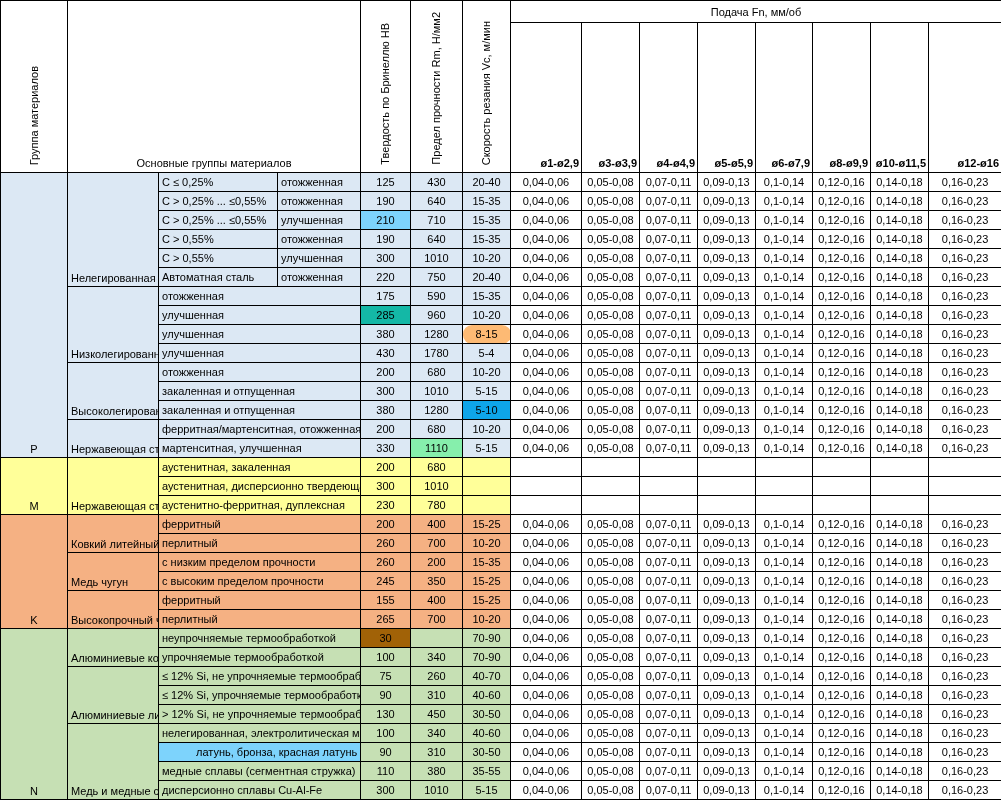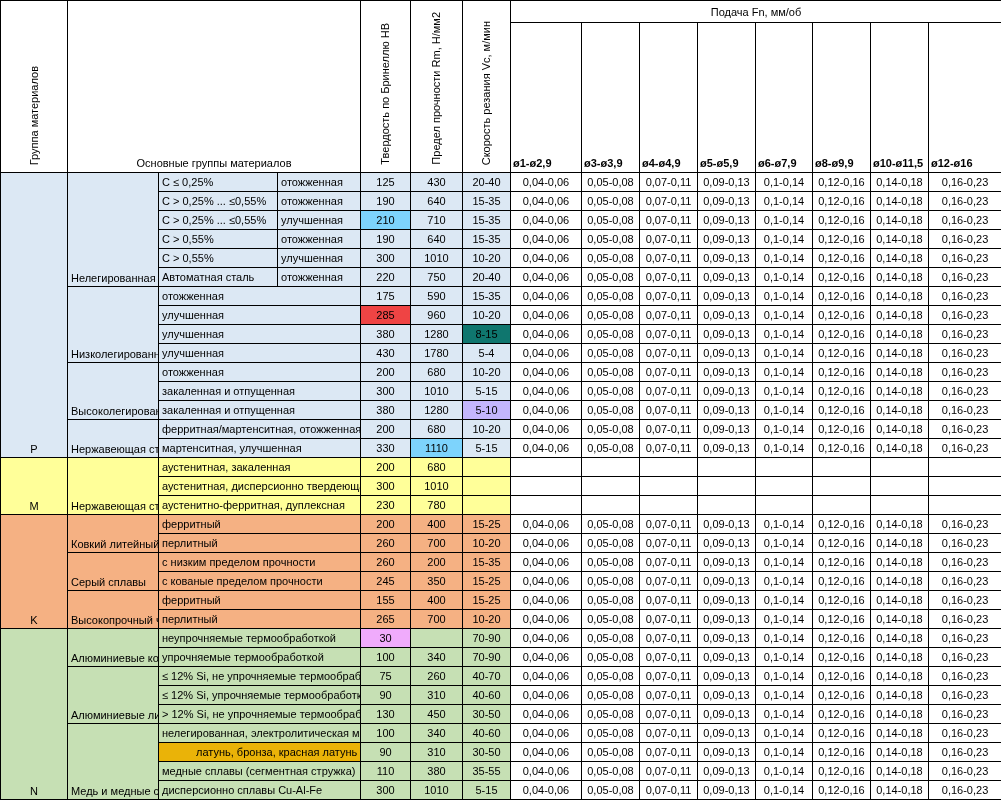--- a/index.html
+++ b/index.html
@@ -31,21 +31,21 @@
   .vtext {
     display: inline-block;
     writing-mode: vertical-rl;
     transform: rotate(180deg);
     white-space: nowrap;
     font-size: 11px;
     line-height: 13px;
   }
   th.mainhead { vertical-align: bottom; text-align: center; padding-bottom: 3px; }
   th.feedhead { text-align: center; vertical-align: middle; }
-  th.dia { vertical-align: bottom; text-align: left; font-weight: bold; padding-bottom: 3px; }
+  th.dia { vertical-align: bottom; text-align: right; font-weight: bold; padding-bottom: 3px; }
   tbody td { height: 18px; }
   td.letter { text-align: center; vertical-align: bottom; padding-bottom: 2px; }
   td.gname  { text-align: left; vertical-align: bottom; padding: 0 3px 2px 3px; }
   td.desc   { text-align: left; padding: 0 3px; }
   td.num    { text-align: center; }
   td.feed   { text-align: center; background: #fff !important; }
 </style>
 </head>
 <body>
 
@@ -198,37 +198,37 @@
         <td class="feed">0,05-0,08</td>
         <td class="feed">0,07-0,11</td>
         <td class="feed">0,09-0,13</td>
         <td class="feed">0,1-0,14</td>
         <td class="feed">0,12-0,16</td>
         <td class="feed">0,14-0,18</td>
         <td class="feed">0,16-0,23</td>
       </tr>
       <tr>
         <td class="desc" colspan="2" style="background: rgb(220, 232, 244);">улучшенная</td>
-        <td class="num" style="background: #ef4444;">285</td>
+        <td class="num" style="background: #14b8a6;">285</td>
         <td class="num" style="background: rgb(220, 232, 244); text-align: center;">960</td>
         <td class="num" style="background: rgb(220, 232, 244);">10-20</td>
         <td class="feed">0,04-0,06</td>
         <td class="feed">0,05-0,08</td>
         <td class="feed">0,07-0,11</td>
         <td class="feed">0,09-0,13</td>
         <td class="feed">0,1-0,14</td>
         <td class="feed">0,12-0,16</td>
         <td class="feed">0,14-0,18</td>
         <td class="feed">0,16-0,23</td>
       </tr>
       <tr>
         <td class="desc" colspan="2" style="background: rgb(220, 232, 244);">улучшенная</td>
         <td class="num" style="background: rgb(220, 232, 244);">380</td>
         <td class="num" style="background: rgb(220, 232, 244);">1280</td>
-        <td class="num" style="background: #0f766e;">8-15</td>
+        <td class="num" style="background: #fdba74; border-radius: 9px;">8-15</td>
         <td class="feed">0,04-0,06</td>
         <td class="feed">0,05-0,08</td>
         <td class="feed">0,07-0,11</td>
         <td class="feed">0,09-0,13</td>
         <td class="feed">0,1-0,14</td>
         <td class="feed">0,12-0,16</td>
         <td class="feed">0,14-0,18</td>
         <td class="feed">0,16-0,23</td>
       </tr>
       <tr>
@@ -271,21 +271,21 @@
         <td class="feed">0,09-0,13</td>
         <td class="feed">0,1-0,14</td>
         <td class="feed">0,12-0,16</td>
         <td class="feed">0,14-0,18</td>
         <td class="feed">0,16-0,23</td>
       </tr>
       <tr>
         <td class="desc" colspan="2" style="background: rgb(220, 232, 244);">закаленная и отпущенная</td>
         <td class="num" style="background: rgb(220, 232, 244);">380</td>
         <td class="num" style="background: rgb(220, 232, 244);">1280</td>
-        <td class="num" style="background: #c4b5fd;">5-10</td>
+        <td class="num" style="background: #0ea5e9;">5-10</td>
         <td class="feed">0,04-0,06</td>
         <td class="feed">0,05-0,08</td>
         <td class="feed">0,07-0,11</td>
         <td class="feed">0,09-0,13</td>
         <td class="feed">0,1-0,14</td>
         <td class="feed">0,12-0,16</td>
         <td class="feed">0,14-0,18</td>
         <td class="feed">0,16-0,23</td>
       </tr>
       <tr>
@@ -299,21 +299,21 @@
         <td class="feed">0,07-0,11</td>
         <td class="feed">0,09-0,13</td>
         <td class="feed">0,1-0,14</td>
         <td class="feed">0,12-0,16</td>
         <td class="feed">0,14-0,18</td>
         <td class="feed">0,16-0,23</td>
       </tr>
       <tr>
         <td class="desc" colspan="2" style="background: rgb(220, 232, 244);">мартенситная, улучшенная</td>
         <td class="num" style="background: rgb(220, 232, 244);">330</td>
-        <td class="num" style="background: #7dd3fc;">1110</td>
+        <td class="num" style="background: #86efac;">1110</td>
         <td class="num" style="background: rgb(220, 232, 244);">5-15</td>
         <td class="feed">0,04-0,06</td>
         <td class="feed">0,05-0,08</td>
         <td class="feed">0,07-0,11</td>
         <td class="feed">0,09-0,13</td>
         <td class="feed">0,1-0,14</td>
         <td class="feed">0,12-0,16</td>
         <td class="feed">0,14-0,18</td>
         <td class="feed">0,16-0,23</td>
       </tr>
@@ -385,36 +385,36 @@
         <td class="feed">0,04-0,06</td>
         <td class="feed">0,05-0,08</td>
         <td class="feed">0,07-0,11</td>
         <td class="feed">0,09-0,13</td>
         <td class="feed">0,1-0,14</td>
         <td class="feed">0,12-0,16</td>
         <td class="feed">0,14-0,18</td>
         <td class="feed">0,16-0,23</td>
       </tr>
       <tr>
-        <td class="gname" rowspan="2" style="background: rgb(245, 177, 131);">Серый сплавы</td>
+        <td class="gname" rowspan="2" style="background: rgb(245, 177, 131);">Медь чугун</td>
         <td class="desc" colspan="2" style="background: rgb(245, 177, 131);">с низким пределом прочности</td>
         <td class="num" style="background: rgb(245, 177, 131);">260</td>
         <td class="num" style="background: rgb(245, 177, 131);">200</td>
         <td class="num" style="background: rgb(245, 177, 131);">15-35</td>
         <td class="feed">0,04-0,06</td>
         <td class="feed">0,05-0,08</td>
         <td class="feed">0,07-0,11</td>
         <td class="feed">0,09-0,13</td>
         <td class="feed">0,1-0,14</td>
         <td class="feed">0,12-0,16</td>
         <td class="feed">0,14-0,18</td>
         <td class="feed">0,16-0,23</td>
       </tr>
       <tr>
-        <td class="desc" colspan="2" style="background: rgb(245, 177, 131);">с кованые пределом прочности</td>
+        <td class="desc" colspan="2" style="background: rgb(245, 177, 131);">с высоким пределом прочности</td>
         <td class="num" style="background: rgb(245, 177, 131);">245</td>
         <td class="num" style="background: rgb(245, 177, 131);">350</td>
         <td class="num" style="background: rgb(245, 177, 131);">15-25</td>
         <td class="feed">0,04-0,06</td>
         <td class="feed">0,05-0,08</td>
         <td class="feed">0,07-0,11</td>
         <td class="feed">0,09-0,13</td>
         <td class="feed">0,1-0,14</td>
         <td class="feed">0,12-0,16</td>
         <td class="feed">0,14-0,18</td>
@@ -446,21 +446,21 @@
         <td class="feed">0,09-0,13</td>
         <td class="feed">0,1-0,14</td>
         <td class="feed">0,12-0,16</td>
         <td class="feed">0,14-0,18</td>
         <td class="feed">0,16-0,23</td>
       </tr>
       <tr>
         <td class="letter" rowspan="9" style="background: rgb(198, 224, 180);">N</td>
         <td class="gname" rowspan="2" style="background: rgb(198, 224, 180);">Алюминиевые кованые сплавы</td>
         <td class="desc" colspan="2" style="background: rgb(198, 224, 180);">неупрочняемые термообработкой</td>
-        <td class="num" style="background: #f0abfc;">30</td>
+        <td class="num" style="background: #a16207;">30</td>
         <td class="num" style="background: rgb(198, 224, 180);"></td>
         <td class="num" style="background: rgb(198, 224, 180);">70-90</td>
         <td class="feed">0,04-0,06</td>
         <td class="feed">0,05-0,08</td>
         <td class="feed">0,07-0,11</td>
         <td class="feed">0,09-0,13</td>
         <td class="feed">0,1-0,14</td>
         <td class="feed">0,12-0,16</td>
         <td class="feed">0,14-0,18</td>
         <td class="feed">0,16-0,23</td>
@@ -531,21 +531,21 @@
         <td class="feed">0,04-0,06</td>
         <td class="feed">0,05-0,08</td>
         <td class="feed">0,07-0,11</td>
         <td class="feed">0,09-0,13</td>
         <td class="feed">0,1-0,14</td>
         <td class="feed">0,12-0,16</td>
         <td class="feed">0,14-0,18</td>
         <td class="feed">0,16-0,23</td>
       </tr>
       <tr>
-        <td class="desc" colspan="2" style="background: #eab308; padding-left: 37px;">латунь, бронза, красная латунь</td>
+        <td class="desc" colspan="2" style="background: #7dd3fc; padding-left: 37px;">латунь, бронза, красная латунь</td>
         <td class="num" style="background: rgb(198, 224, 180);">90</td>
         <td class="num" style="background: rgb(198, 224, 180);">310</td>
         <td class="num" style="background: rgb(198, 224, 180);">30-50</td>
         <td class="feed">0,04-0,06</td>
         <td class="feed">0,05-0,08</td>
         <td class="feed">0,07-0,11</td>
         <td class="feed">0,09-0,13</td>
         <td class="feed">0,1-0,14</td>
         <td class="feed">0,12-0,16</td>
         <td class="feed">0,14-0,18</td>

